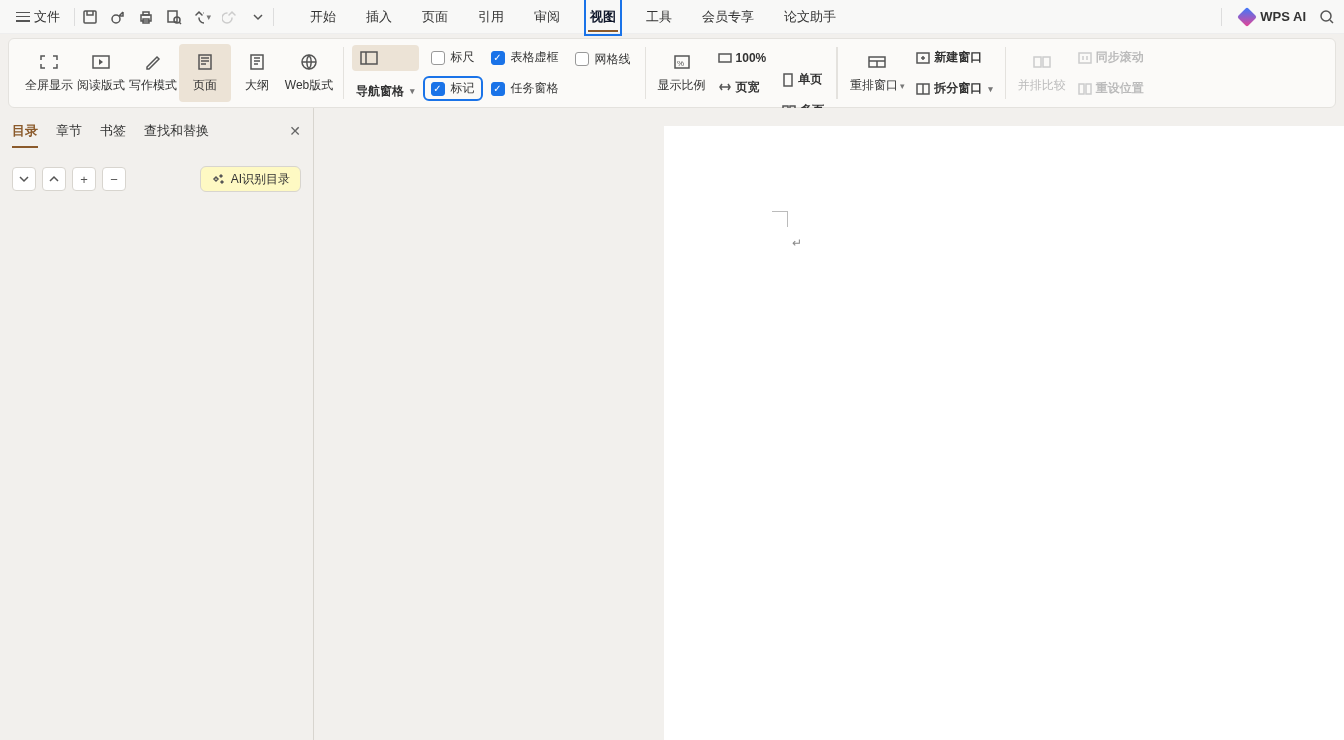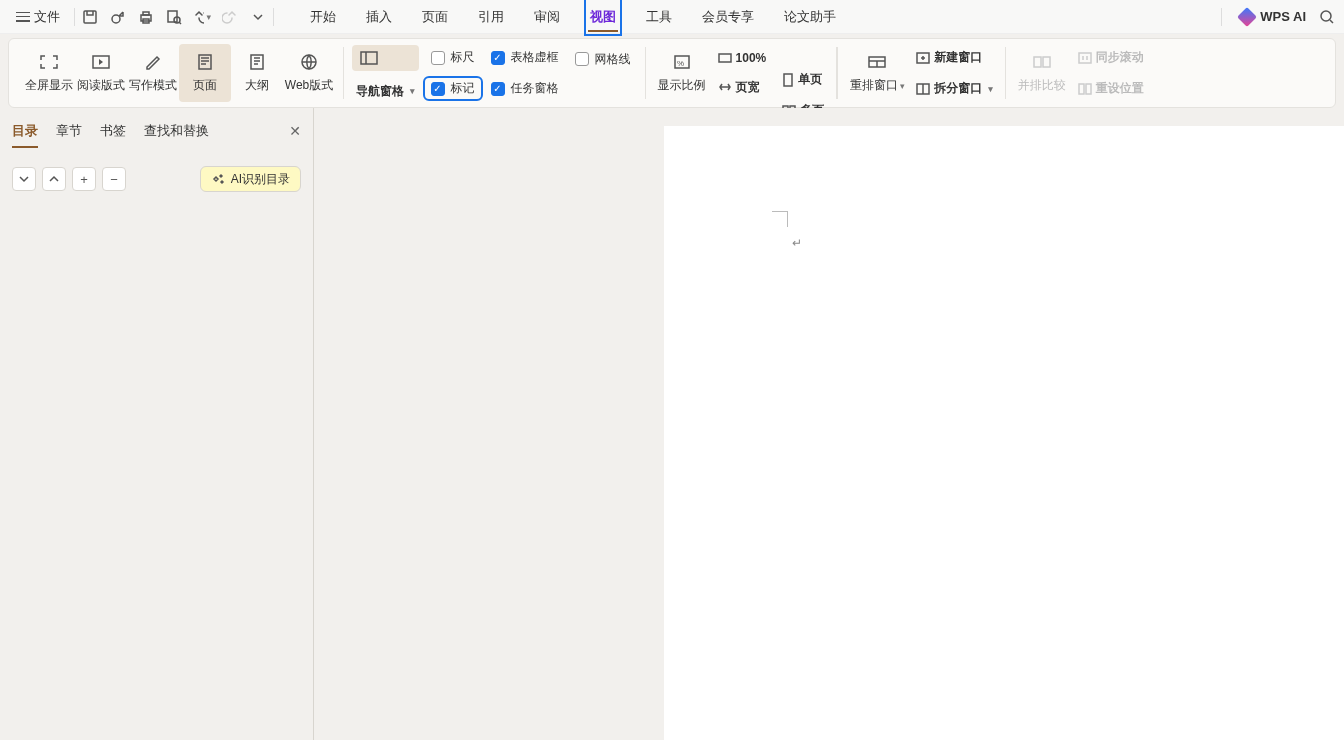--- a/index.html
+++ b/index.html
@@ -8,21 +8,21 @@
   
   .menubar { height: 34px; display: flex; align-items: center; background: #f8f8f7; padding: 0 8px; border-bottom: 1px solid #eee; }
   .file-btn { display: flex; align-items: center; gap: 4px; padding: 4px 8px; cursor: pointer; }
   .hamburger { width: 14px; height: 10px; display: flex; flex-direction: column; justify-content: space-between; }
   .hamburger span { height: 1.5px; background: #555; }
   .divider-v { width: 1px; height: 18px; background: #ddd; margin: 0 6px; }
   .qat { display: flex; align-items: center; gap: 10px; }
   .qat-icon { width: 18px; height: 18px; display: flex; align-items: center; justify-content: center; color: #555; cursor: pointer; }
   .menu-tabs { display: flex; align-items: flex-start; gap: 26px; margin-left: 28px; }
   .menu-tab { padding: 6px 2px; cursor: pointer; position: relative; }
-  .menu-tab.active { color: #6d28d9; font-weight: 600; }
+  .menu-tab.active { color: #0f172a; font-weight: 600; }
   .menu-tab.active::after { content: ""; position: absolute; left: 0; right: 0; bottom: 0; height: 2px; background: #8b5a2b; }
   .menu-tab.highlighted { outline: 2px solid #1a73e8; outline-offset: 2px; }
   .right-tools { margin-left: auto; display: flex; align-items: center; gap: 12px; }
   .wps-ai { display: flex; align-items: center; gap: 6px; font-weight: 600; color: #333; }
   .wps-ai-logo { width: 14px; height: 14px; background: linear-gradient(135deg, #3a7afe, #e84393); border-radius: 2px; transform: rotate(45deg); }
 
   
   .ribbon { margin: 4px 8px 0 8px; border: 1px solid #e4e2de; border-radius: 6px; background: #fbfaf8; height: 70px; display: flex; align-items: center; padding: 0 6px; }
   .rib-group { display: flex; align-items: center; height: 100%; padding: 0 8px; }
   .rib-sep { width: 1px; height: 52px; background: #e4e2de; }

